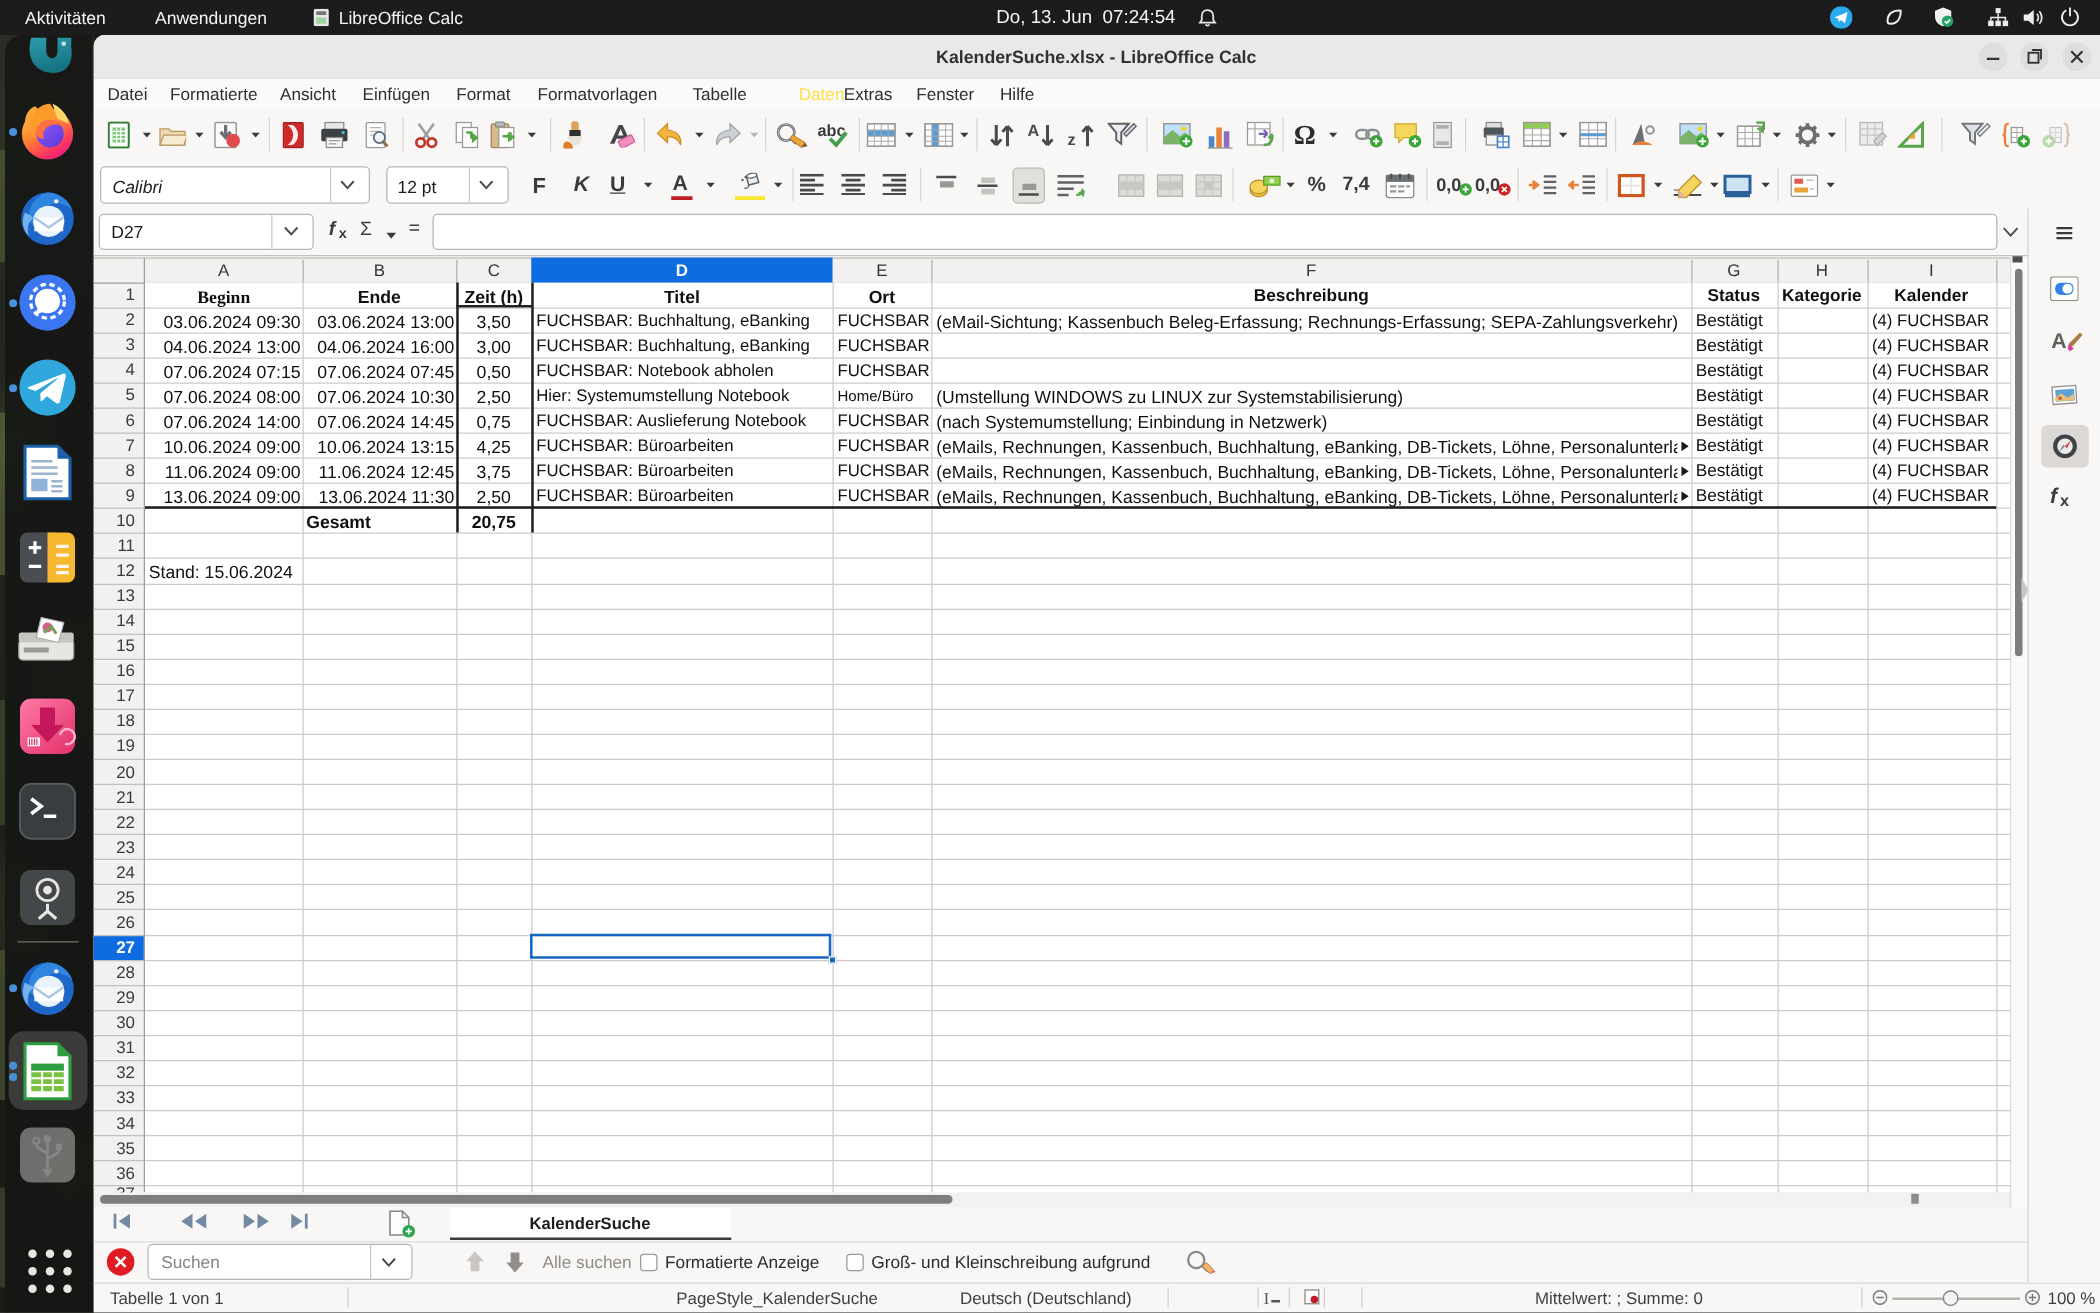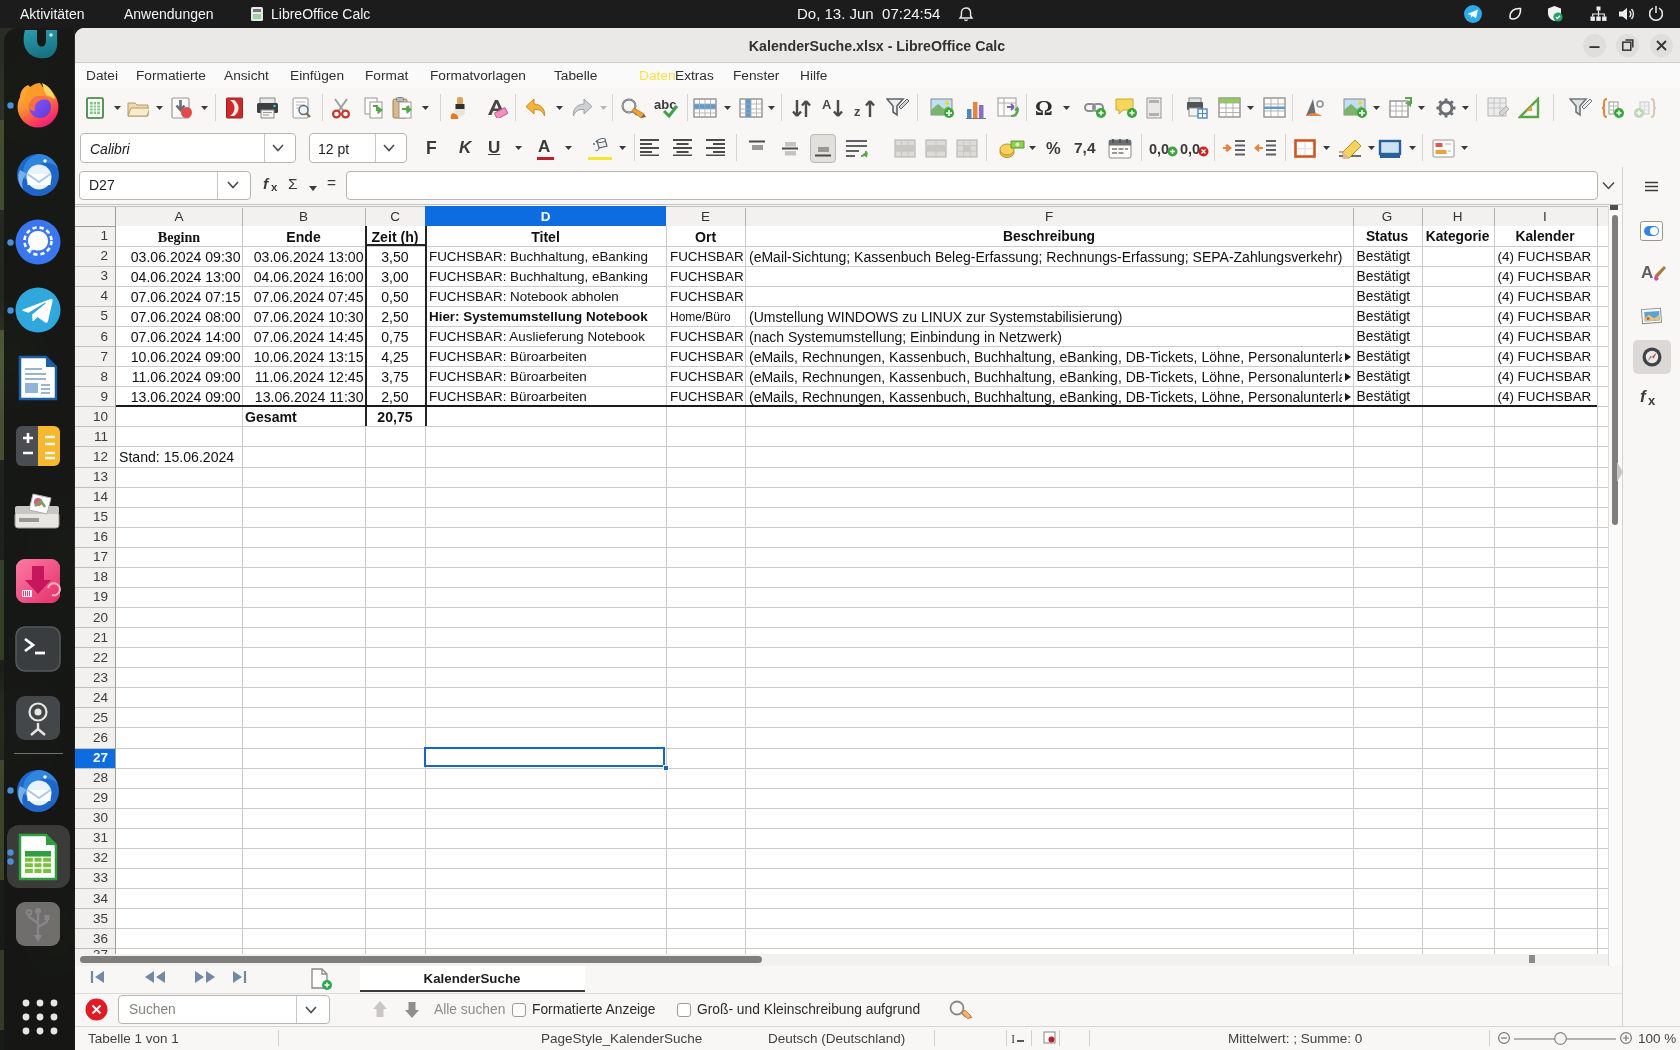--- a/index.html
+++ b/index.html
@@ -690,21 +690,21 @@
 <div style="position:absolute;left:240.5px;top:287.71px;width:0;height:18px;line-height:18px;font-size:14.1px;color:#101010;font-weight:400;white-space:pre;"><span style="display:inline-block;transform:translateX(-100%);">07.06.2024 07:15</span></div>
 <div style="position:absolute;left:363.5px;top:287.71px;width:0;height:18px;line-height:18px;font-size:14.1px;color:#101010;font-weight:400;white-space:pre;"><span style="display:inline-block;transform:translateX(-100%);">07.06.2024 07:45</span></div>
 <div style="position:absolute;left:395px;top:287.71px;width:0;height:18px;line-height:18px;font-size:14.1px;color:#101010;font-weight:400;white-space:pre;"><span style="display:inline-block;transform:translateX(-50%);">0,50</span></div>
 <div style="position:absolute;left:429px;top:287.71px;height:18px;line-height:18px;font-size:13.4px;color:#101010;font-weight:400;white-space:pre;">FUCHSBAR: Notebook abholen</div>
 <div style="position:absolute;left:670px;top:287.71px;height:18px;line-height:18px;font-size:13.4px;color:#101010;font-weight:400;white-space:pre;">FUCHSBAR</div>
 <div style="position:absolute;left:1356.5px;top:287.71px;height:18px;line-height:18px;font-size:13.8px;color:#101010;font-weight:400;white-space:pre;">Bestätigt</div>
 <div style="position:absolute;left:1497.5px;top:287.71px;height:18px;line-height:18px;font-size:13.4px;color:#101010;font-weight:400;white-space:pre;">(4) FUCHSBAR</div>
 <div style="position:absolute;left:240.5px;top:307.78px;width:0;height:18px;line-height:18px;font-size:14.1px;color:#101010;font-weight:400;white-space:pre;"><span style="display:inline-block;transform:translateX(-100%);">07.06.2024 08:00</span></div>
 <div style="position:absolute;left:363.5px;top:307.78px;width:0;height:18px;line-height:18px;font-size:14.1px;color:#101010;font-weight:400;white-space:pre;"><span style="display:inline-block;transform:translateX(-100%);">07.06.2024 10:30</span></div>
 <div style="position:absolute;left:395px;top:307.78px;width:0;height:18px;line-height:18px;font-size:14.1px;color:#101010;font-weight:400;white-space:pre;"><span style="display:inline-block;transform:translateX(-50%);">2,50</span></div>
-<div style="position:absolute;left:429px;top:307.78px;height:18px;line-height:18px;font-size:13.4px;color:#101010;font-weight:700;white-space:pre;">Hier: Systemumstellung Notebook</div>
+<div style="position:absolute;left:429px;top:307.78px;height:18px;line-height:18px;font-size:13.4px;color:#101010;font-weight:400;white-space:pre;">Hier: Systemumstellung Notebook</div>
 <div style="position:absolute;left:670px;top:307.78px;height:18px;line-height:18px;font-size:12px;color:#101010;font-weight:400;white-space:pre;">Home/Büro</div>
 <div style="position:absolute;left:749px;top:307.78px;height:18px;line-height:18px;font-size:14px;color:#101010;font-weight:400;white-space:pre;width:593px;overflow:hidden;">(Umstellung WINDOWS zu LINUX zur Systemstabilisierung)</div>
 <div style="position:absolute;left:1356.5px;top:307.78px;height:18px;line-height:18px;font-size:13.8px;color:#101010;font-weight:400;white-space:pre;">Bestätigt</div>
 <div style="position:absolute;left:1497.5px;top:307.78px;height:18px;line-height:18px;font-size:13.4px;color:#101010;font-weight:400;white-space:pre;">(4) FUCHSBAR</div>
 <div style="position:absolute;left:240.5px;top:327.85px;width:0;height:18px;line-height:18px;font-size:14.1px;color:#101010;font-weight:400;white-space:pre;"><span style="display:inline-block;transform:translateX(-100%);">07.06.2024 14:00</span></div>
 <div style="position:absolute;left:363.5px;top:327.85px;width:0;height:18px;line-height:18px;font-size:14.1px;color:#101010;font-weight:400;white-space:pre;"><span style="display:inline-block;transform:translateX(-100%);">07.06.2024 14:45</span></div>
 <div style="position:absolute;left:395px;top:327.85px;width:0;height:18px;line-height:18px;font-size:14.1px;color:#101010;font-weight:400;white-space:pre;"><span style="display:inline-block;transform:translateX(-50%);">0,75</span></div>
 <div style="position:absolute;left:429px;top:327.85px;height:18px;line-height:18px;font-size:13.4px;color:#101010;font-weight:400;white-space:pre;">FUCHSBAR: Auslieferung Notebook</div>
 <div style="position:absolute;left:670px;top:327.85px;height:18px;line-height:18px;font-size:13.4px;color:#101010;font-weight:400;white-space:pre;">FUCHSBAR</div>
 <div style="position:absolute;left:749px;top:327.85px;height:18px;line-height:18px;font-size:14px;color:#101010;font-weight:400;white-space:pre;width:593px;overflow:hidden;">(nach Systemumstellung; Einbindung in Netzwerk)</div>

